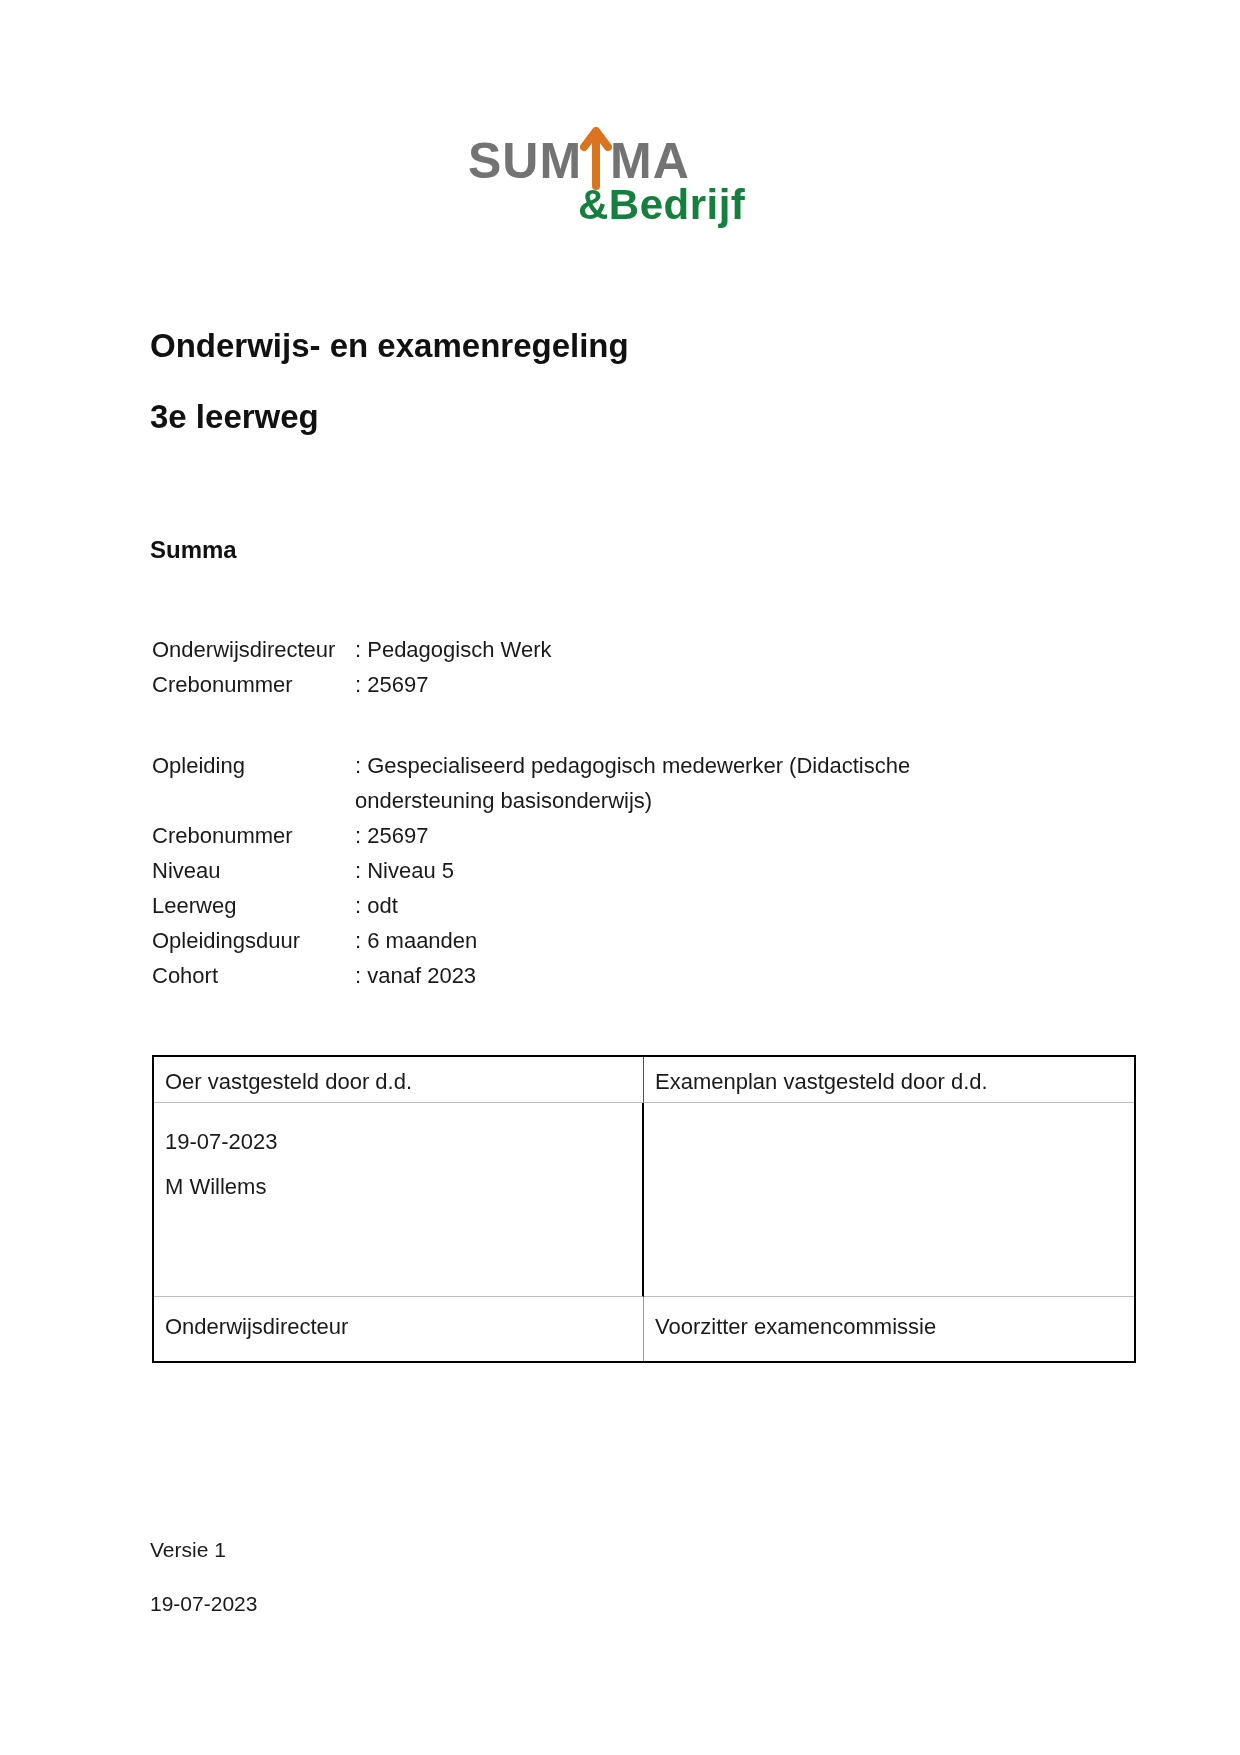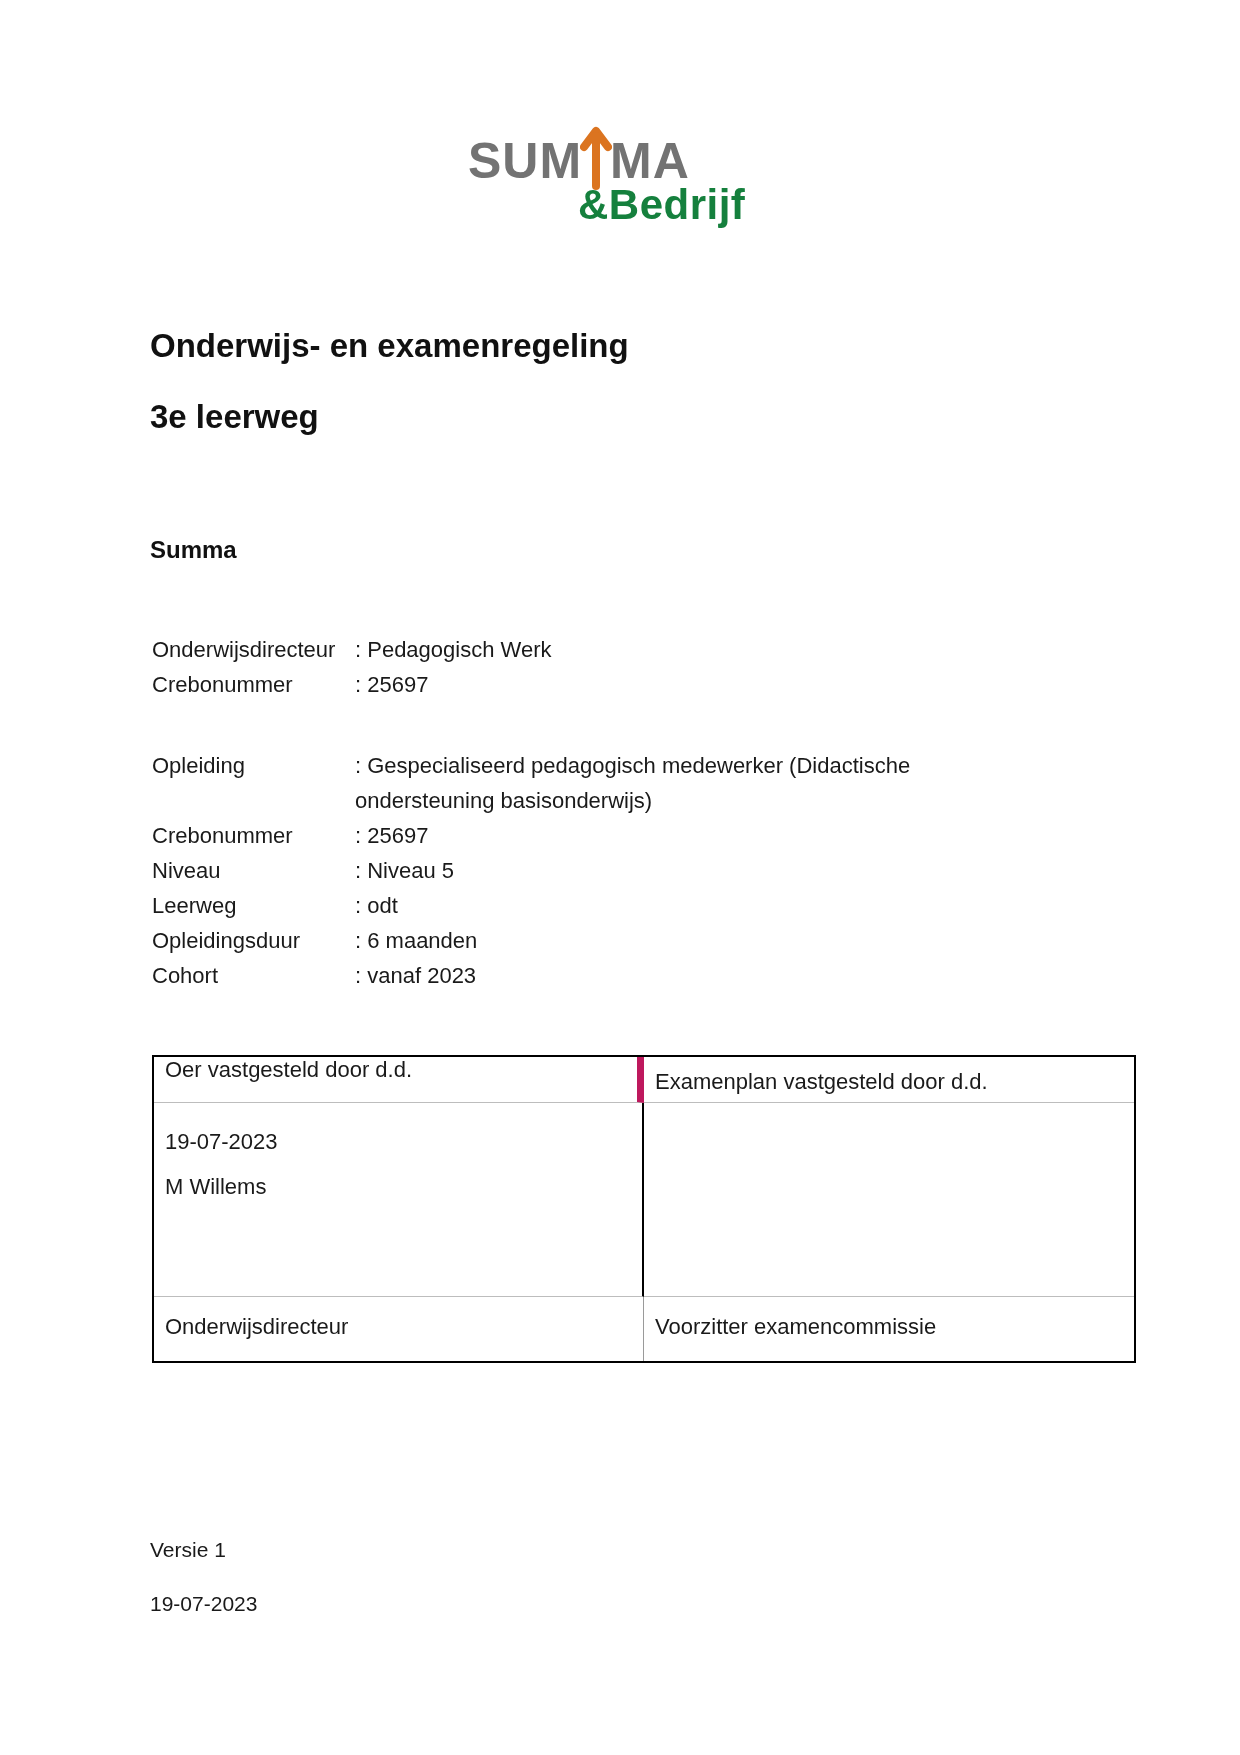--- a/index.html
+++ b/index.html
@@ -87,21 +87,21 @@
     top: 1055px;
     width: 984px;
     border: 2px solid #000000;
     display: grid;
     grid-template-columns: 1fr 1fr;
     grid-template-rows: 46px 194px 64px;
     font-size: 22px;
     box-sizing: border-box;
   }
   .approval > div { padding-left: 11px; box-sizing: border-box; }
-  .cell-h1 { border-right: 7px solid #be185d; border-bottom: 1px solid #bdbdbd; }
+  .cell-h1 { border-right: 1px solid #be185d; border-bottom: 1px solid #bdbdbd; padding-top: 12px; }
   .cell-h2 { border-bottom: 1px solid #bdbdbd; padding-top: 12px; }
   .cell-b1 { border-right: 2px solid #000000; border-bottom: 1px solid #bdbdbd; padding-top: 26px; }
   .cell-b2 { border-bottom: 1px solid #bdbdbd; }
   .cell-f1 { border-right: 1px solid #9a9a9a; padding-top: 17px; }
   .cell-f2 { padding-top: 17px; }
   .signed-name { margin-top: 19px; }
 
   
   .versie {
     position: absolute;

